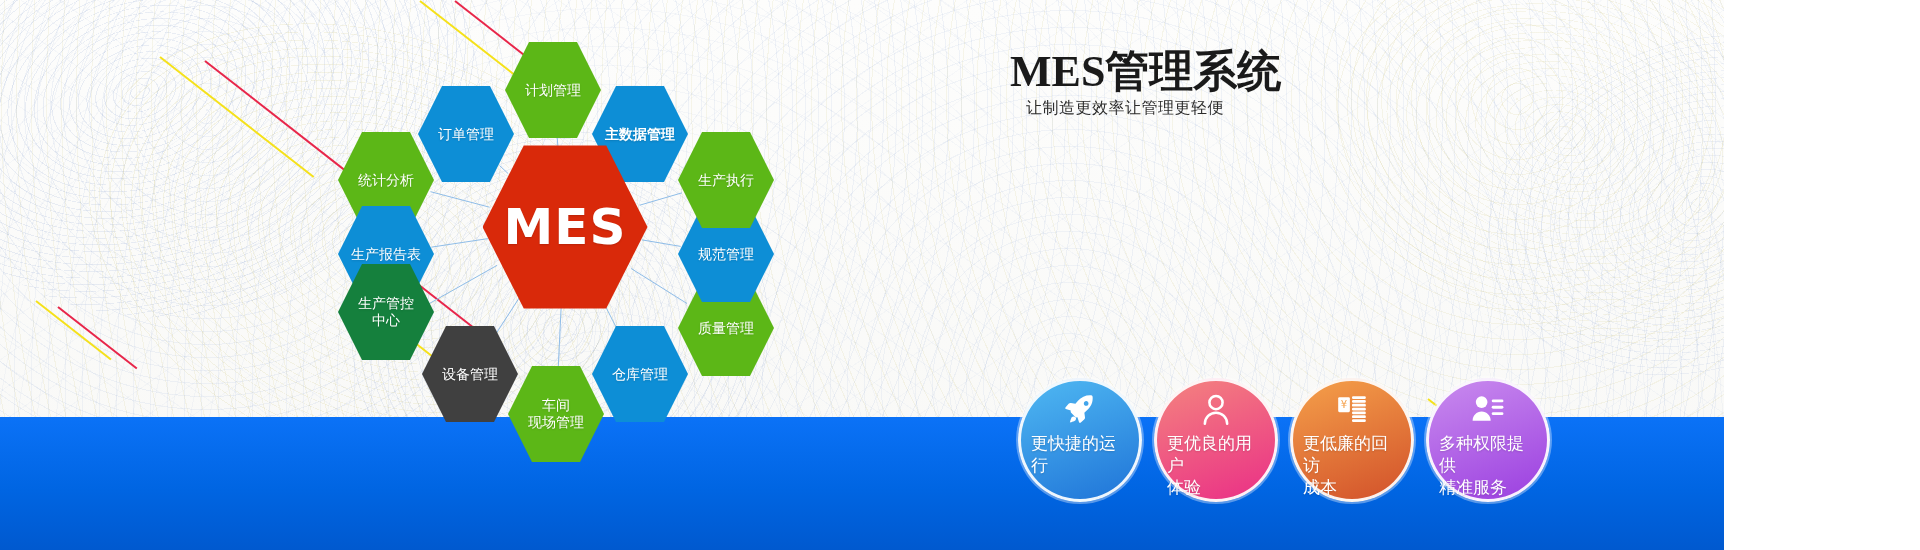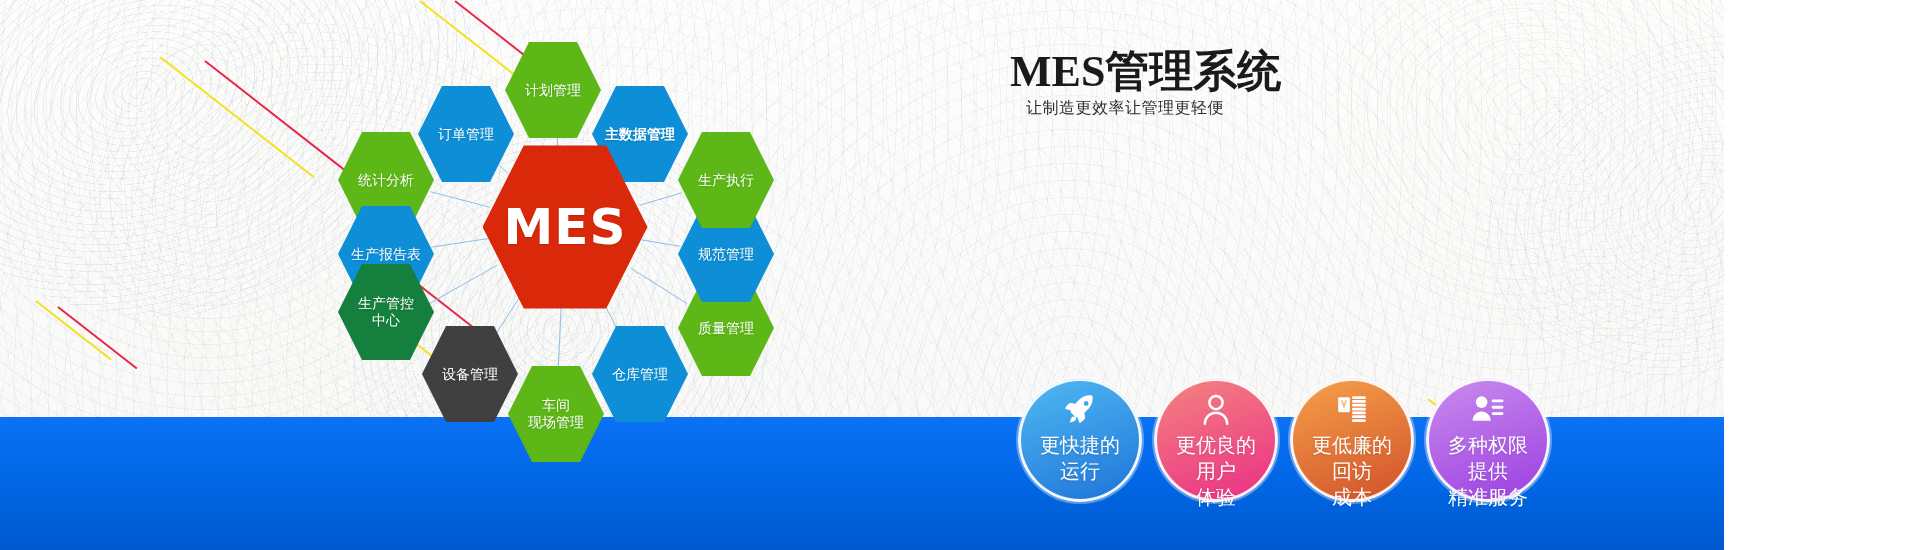--- a/index.html
+++ b/index.html
@@ -69,21 +69,21 @@
   
   .badges{position:absolute;left:1018px;top:378px;display:flex;gap:12px;}
   .badge{width:124px;height:124px;border-radius:50%;
          border:3px solid rgba(255,255,255,.92);
          box-shadow:0 0 0 2px rgba(255,255,255,.35);
          display:flex;flex-direction:column;align-items:center;
          justify-content:flex-start;padding-top:12px;box-sizing:border-box;
          color:#fff;}
   .badge .ic{height:34px;display:flex;align-items:center;justify-content:center;}
   .badge .ic svg{display:block;}
-  .badge .bl{margin-top:5px;font-size:20px;line-height:1.3;text-align:center;
+  .badge .bl{margin-top:5px;font-size:17px;line-height:1.3;text-align:left;
              font-family:"DejaVu Sans","Liberation Sans",sans-serif;
              text-shadow:0 1px 2px rgba(0,0,0,.15);padding:0 10px;}
 </style>
 </head>
 <body>
 
 <div class="banner">
 
   <div class="bg-guilloche"></div>
   <div class="bg-swirl sw1"></div>

